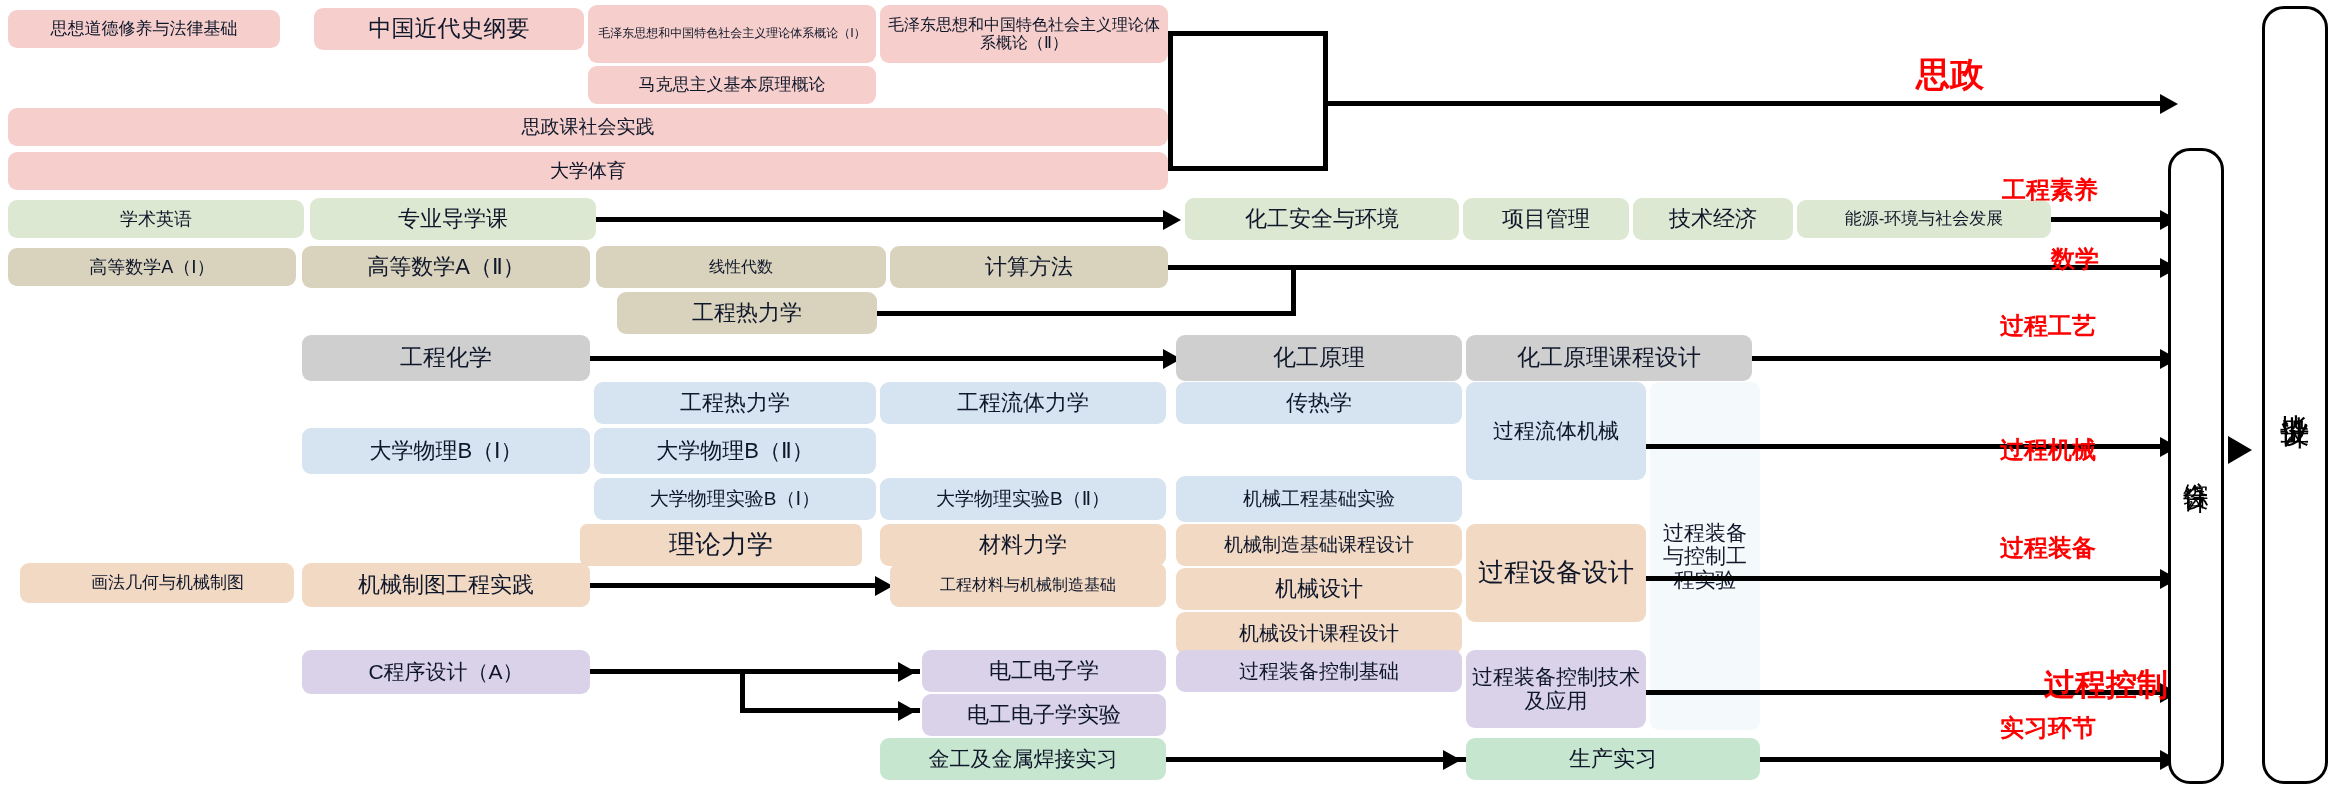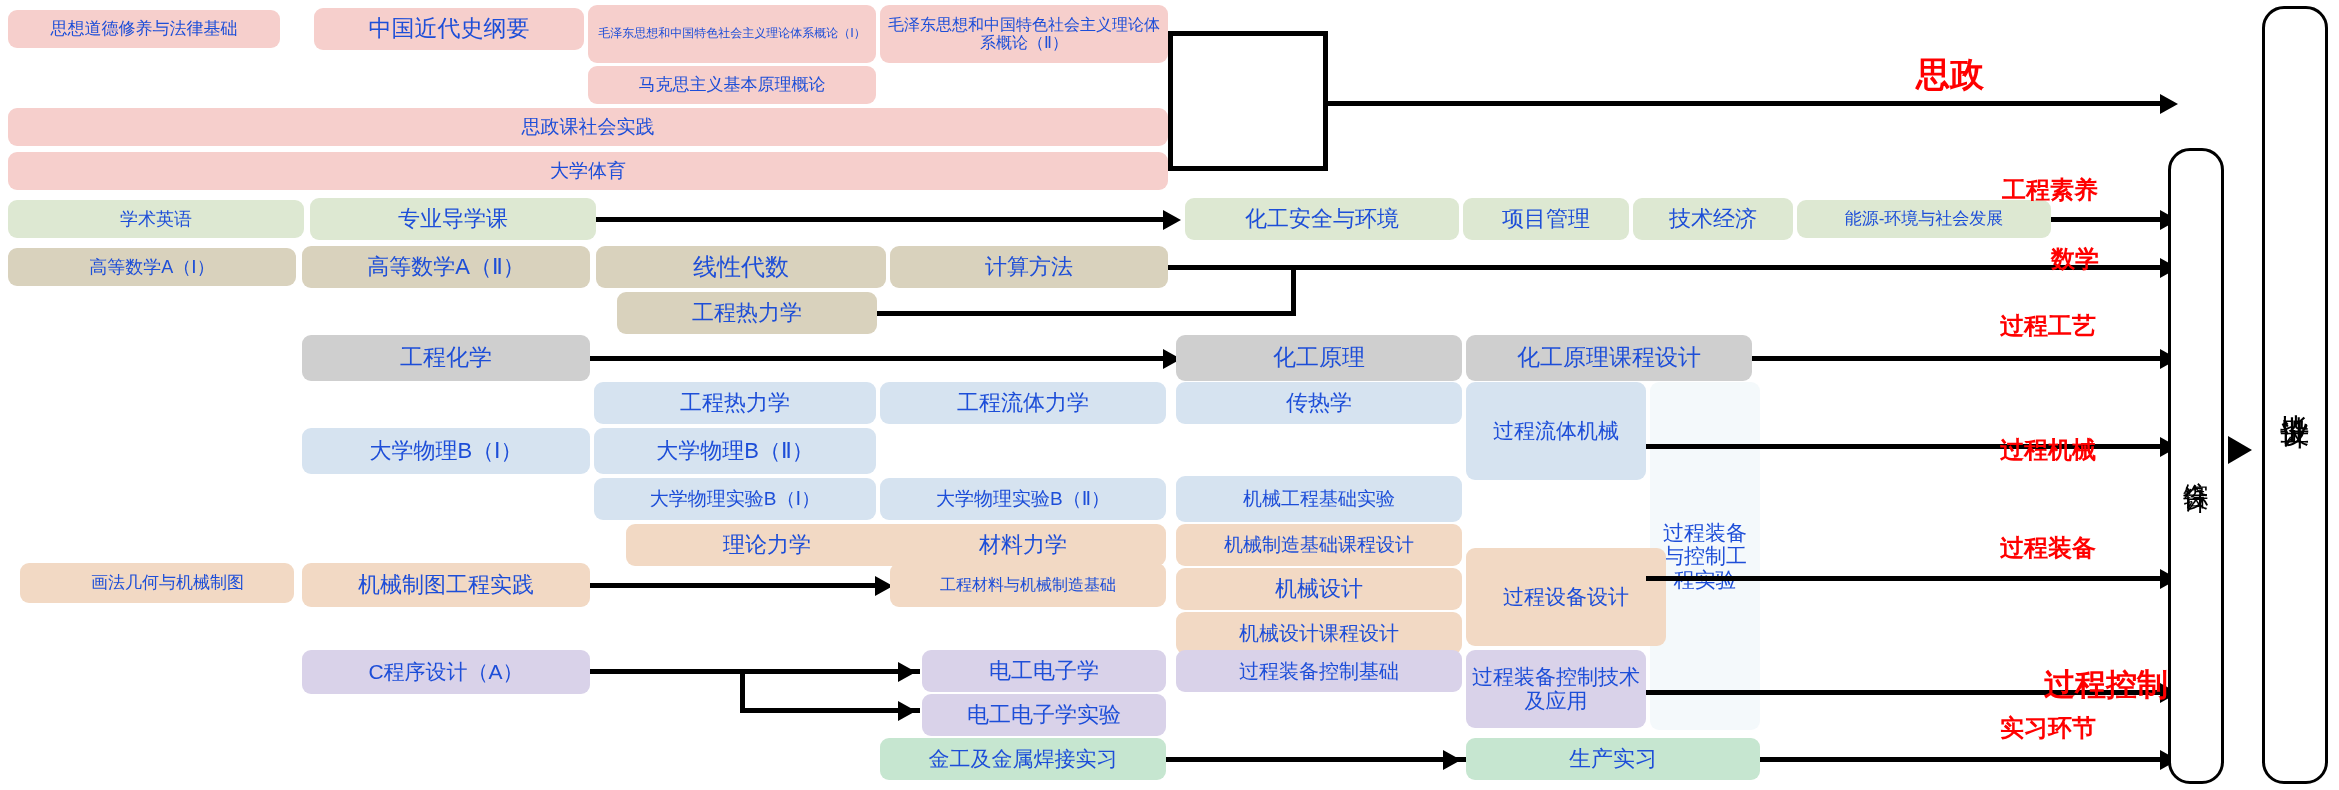--- a/index.html
+++ b/index.html
@@ -1,21 +1,21 @@
 <!DOCTYPE html>
 <html><head>
 <meta charset="utf-8">
 <style>
   html,body{margin:0;padding:0;background:#fff;}
   body{font-family:"Liberation Sans","DejaVu Sans",sans-serif;}
   #root{position:relative;width:2339px;height:790px;overflow:hidden;background:#ffffff;}
 
   .box{position:absolute;box-sizing:border-box;border-radius:9px;
        display:flex;align-items:center;justify-content:center;text-align:center;
-       line-height:1.12;color:#1d4ed8;padding:1px 4px;overflow:hidden;}
+       line-height:1.12;color:#0f172a;padding:1px 4px;overflow:hidden;}
   .box span{display:block;width:100%;}
 
   
   .c-pink {background:#f6cfcc;}
   .c-green{background:#dde8d2;}
   .c-tan  {background:#d9d2bd;}
   .c-gray {background:#cfcfcf;}
   .c-blue {background:#d6e3f0;}
   .c-peach{background:#f2d9c4;}
   .c-purple{background:#d9d2e9;}
@@ -114,21 +114,21 @@
   <div class="redlab" style="left:2002px;top:174px;font-size:24px;"><span>工程素养</span></div>
 
   <div class="box c-tan" style="left:8px;top:248px;width:288px;height:38px;font-size:18px;">
     <span>高等数学A（Ⅰ）</span>
   </div>
 
   <div class="box c-tan" style="left:302px;top:246px;width:288px;height:42px;font-size:22px;">
     <span>高等数学A（Ⅱ）</span>
   </div>
 
-  <div class="box c-tan" style="left:596px;top:246px;width:290px;height:42px;font-size:24px;">
+  <div class="box c-tan" style="left:596px;top:246px;width:290px;height:42px;font-size:16px;">
     <span>线性代数</span>
   </div>
 
   <div class="box c-tan" style="left:890px;top:246px;width:278px;height:42px;font-size:22px;">
     <span>计算方法</span>
   </div>
 
   <div class="box c-tan" style="left:617px;top:292px;width:260px;height:42px;font-size:22px;">
     <span>工程热力学</span>
   </div>
@@ -194,21 +194,21 @@
   </div>
 
   <div class="box c-pale" style="left:1650px;top:382px;width:110px;height:348px;font-size:21px;padding:0 12px;">
     <span>过程装备与控制工程实验</span>
   </div>
 
   <div class="ln hln" style="left:1646px;top:444px;width:517px;"></div>
   <div class="arrow" style="left:2160px;top:437px;"></div>
   <div class="redlab" style="left:2000px;top:400px;font-size:24px;margin-top:34px;"><span>过程机械</span></div>
 
-  <div class="box c-peach" style="left:626px;top:524px;width:282px;height:42px;font-size:22px;">
+  <div class="box c-peach" style="left:580px;top:524px;width:282px;height:42px;font-size:26px;border-radius:7px;">
     <span>理论力学</span>
   </div>
   <div class="box c-peach" style="left:880px;top:524px;width:286px;height:42px;font-size:22px;">
     <span>材料力学</span>
   </div>
   <div class="box c-peach" style="left:1176px;top:524px;width:286px;height:42px;font-size:19px;">
     <span>机械制造基础课程设计</span>
   </div>
 
   <div class="box c-peach" style="left:20px;top:563px;width:274px;height:40px;font-size:17px;padding-left:25px;">
@@ -220,21 +220,21 @@
 
   <div class="ln hln" style="left:590px;top:583px;width:290px;"></div>
   <div class="arrow" style="left:875px;top:576px;"></div>
 
   <div class="box c-peach" style="left:890px;top:563px;width:276px;height:44px;font-size:16px;">
     <span>工程材料与机械制造基础</span>
   </div>
   <div class="box c-peach" style="left:1176px;top:568px;width:286px;height:42px;font-size:22px;">
     <span>机械设计</span>
   </div>
-  <div class="box c-peach" style="left:1466px;top:524px;width:200px;height:98px;font-size:21px;margin-top:24px;">
+  <div class="box c-peach" style="left:1466px;top:524px;width:180px;height:98px;font-size:26px;">
     <span>过程设备设计</span>
   </div>
   <div class="box c-peach" style="left:1176px;top:612px;width:286px;height:42px;font-size:20px;">
     <span>机械设计课程设计</span>
   </div>
 
   <div class="ln hln" style="left:1646px;top:576px;width:517px;"></div>
   <div class="arrow" style="left:2160px;top:569px;"></div>
   <div class="redlab" style="left:2000px;top:532px;font-size:24px;"><span>过程装备</span></div>
 

